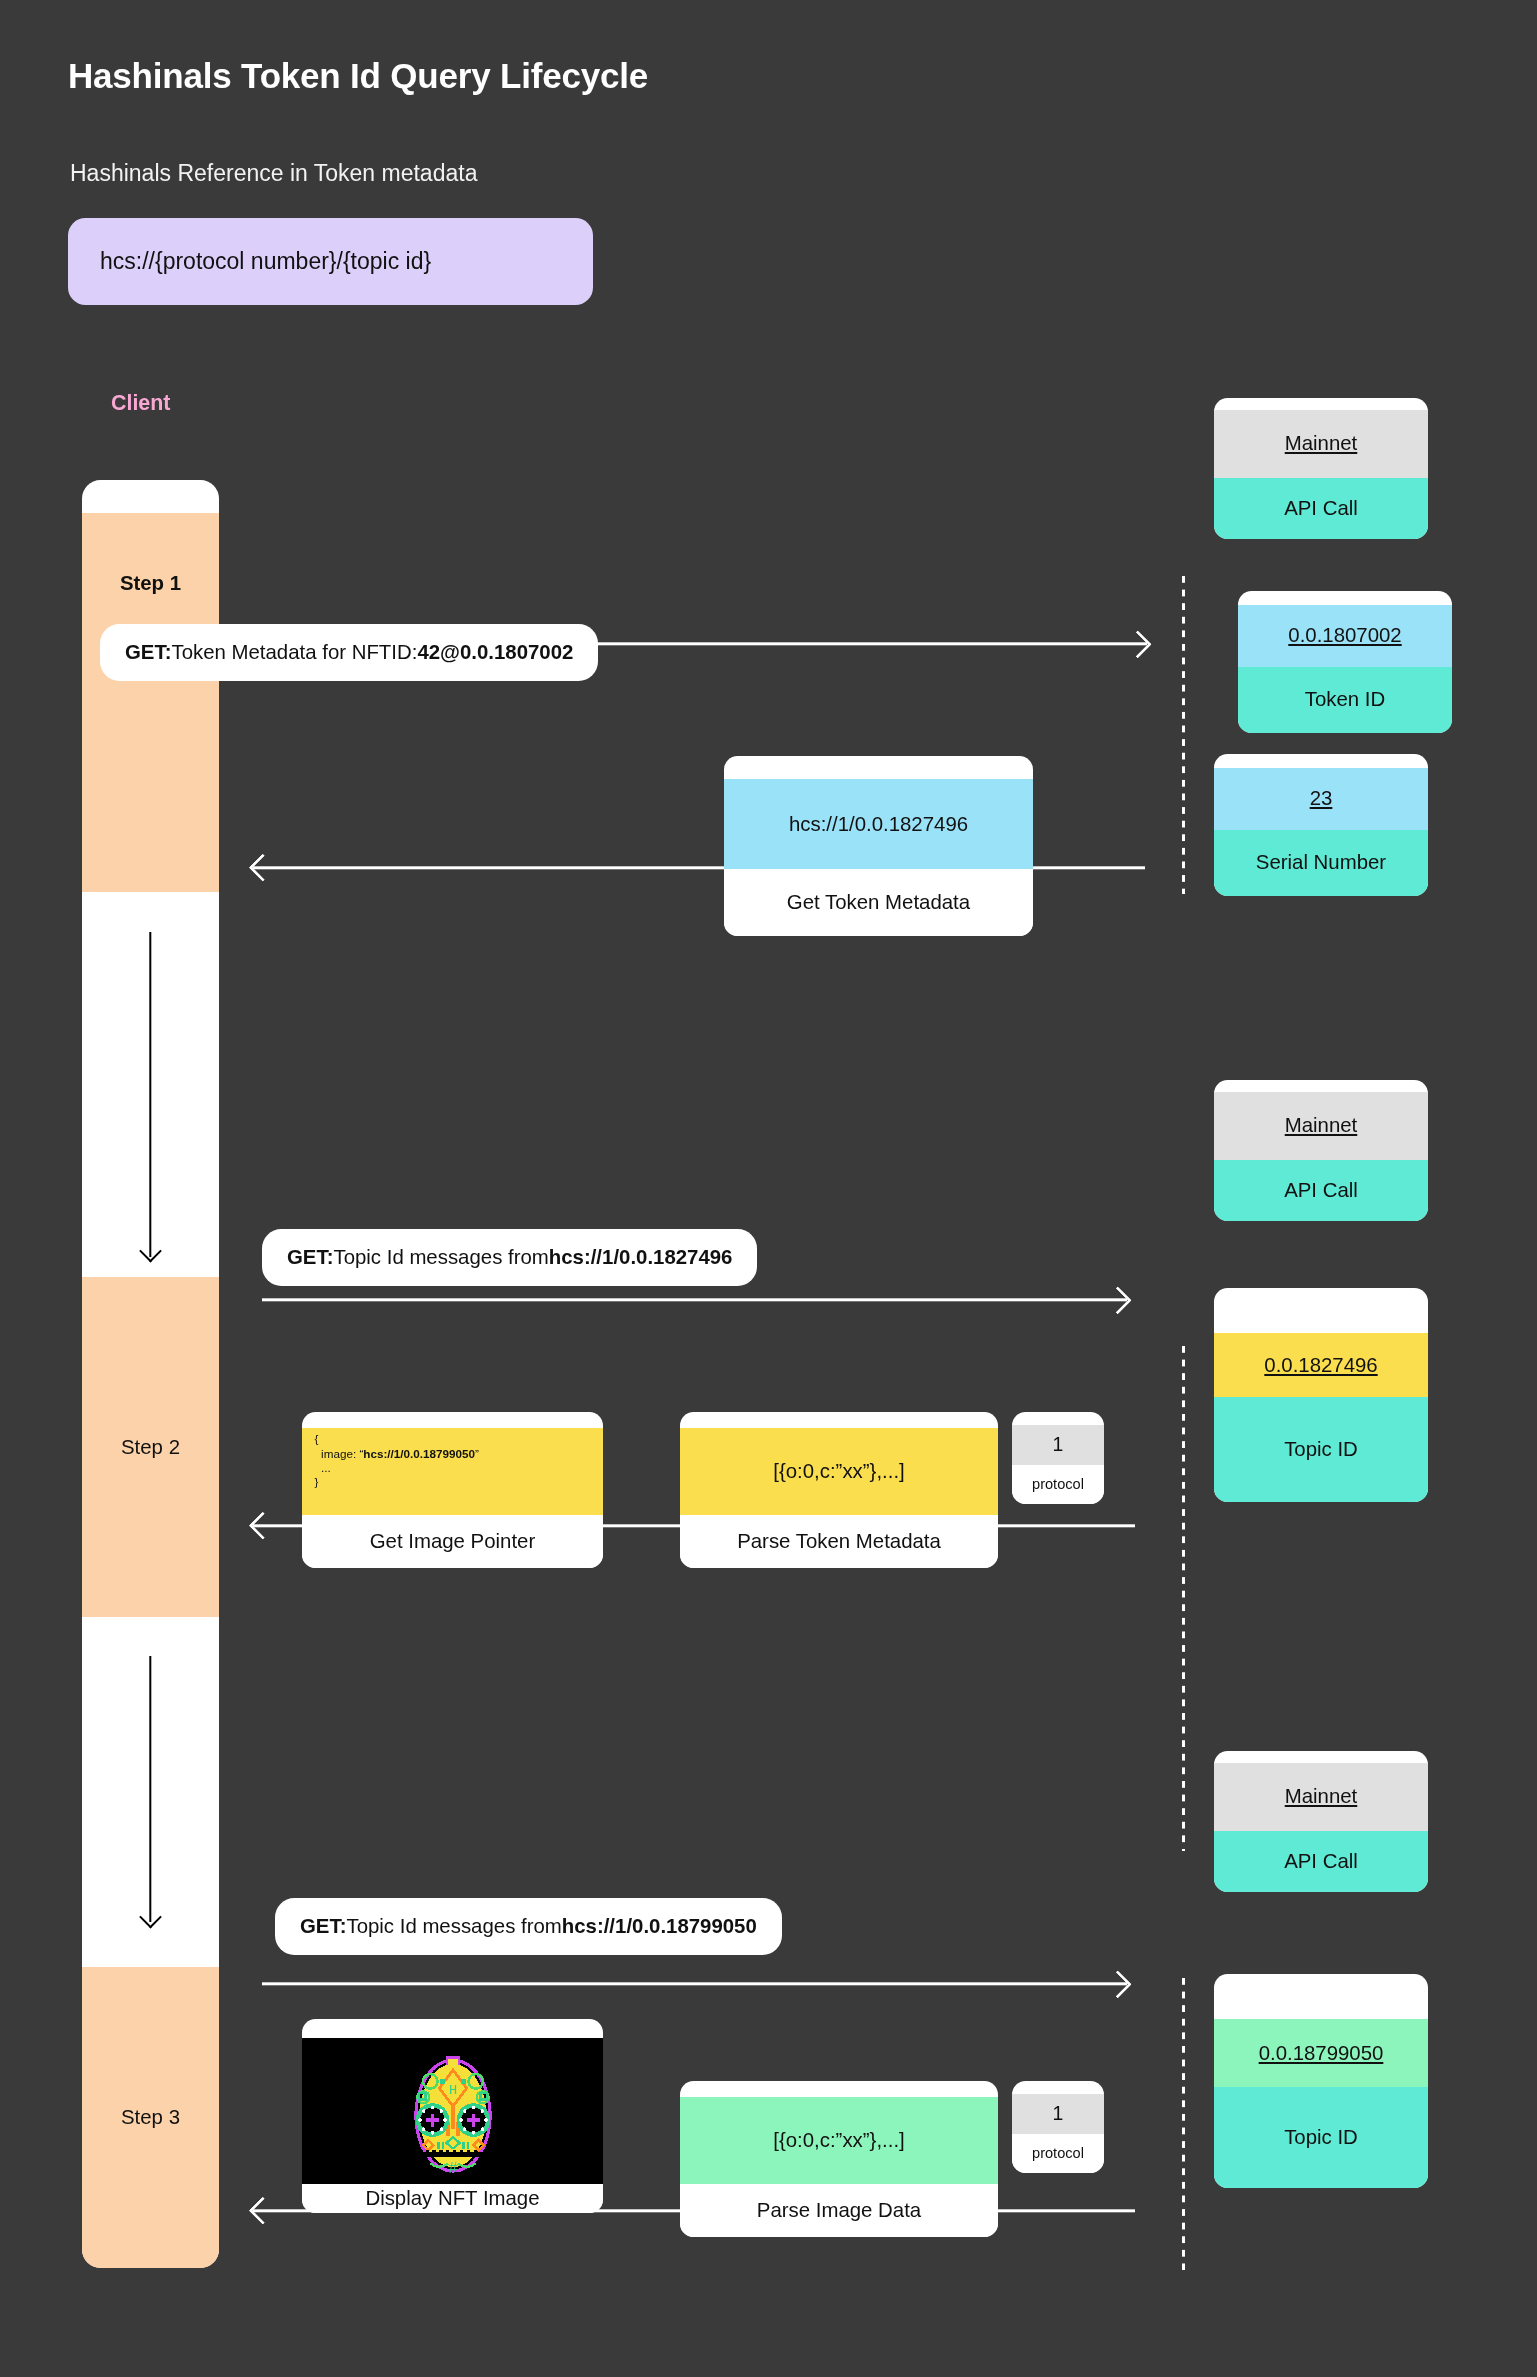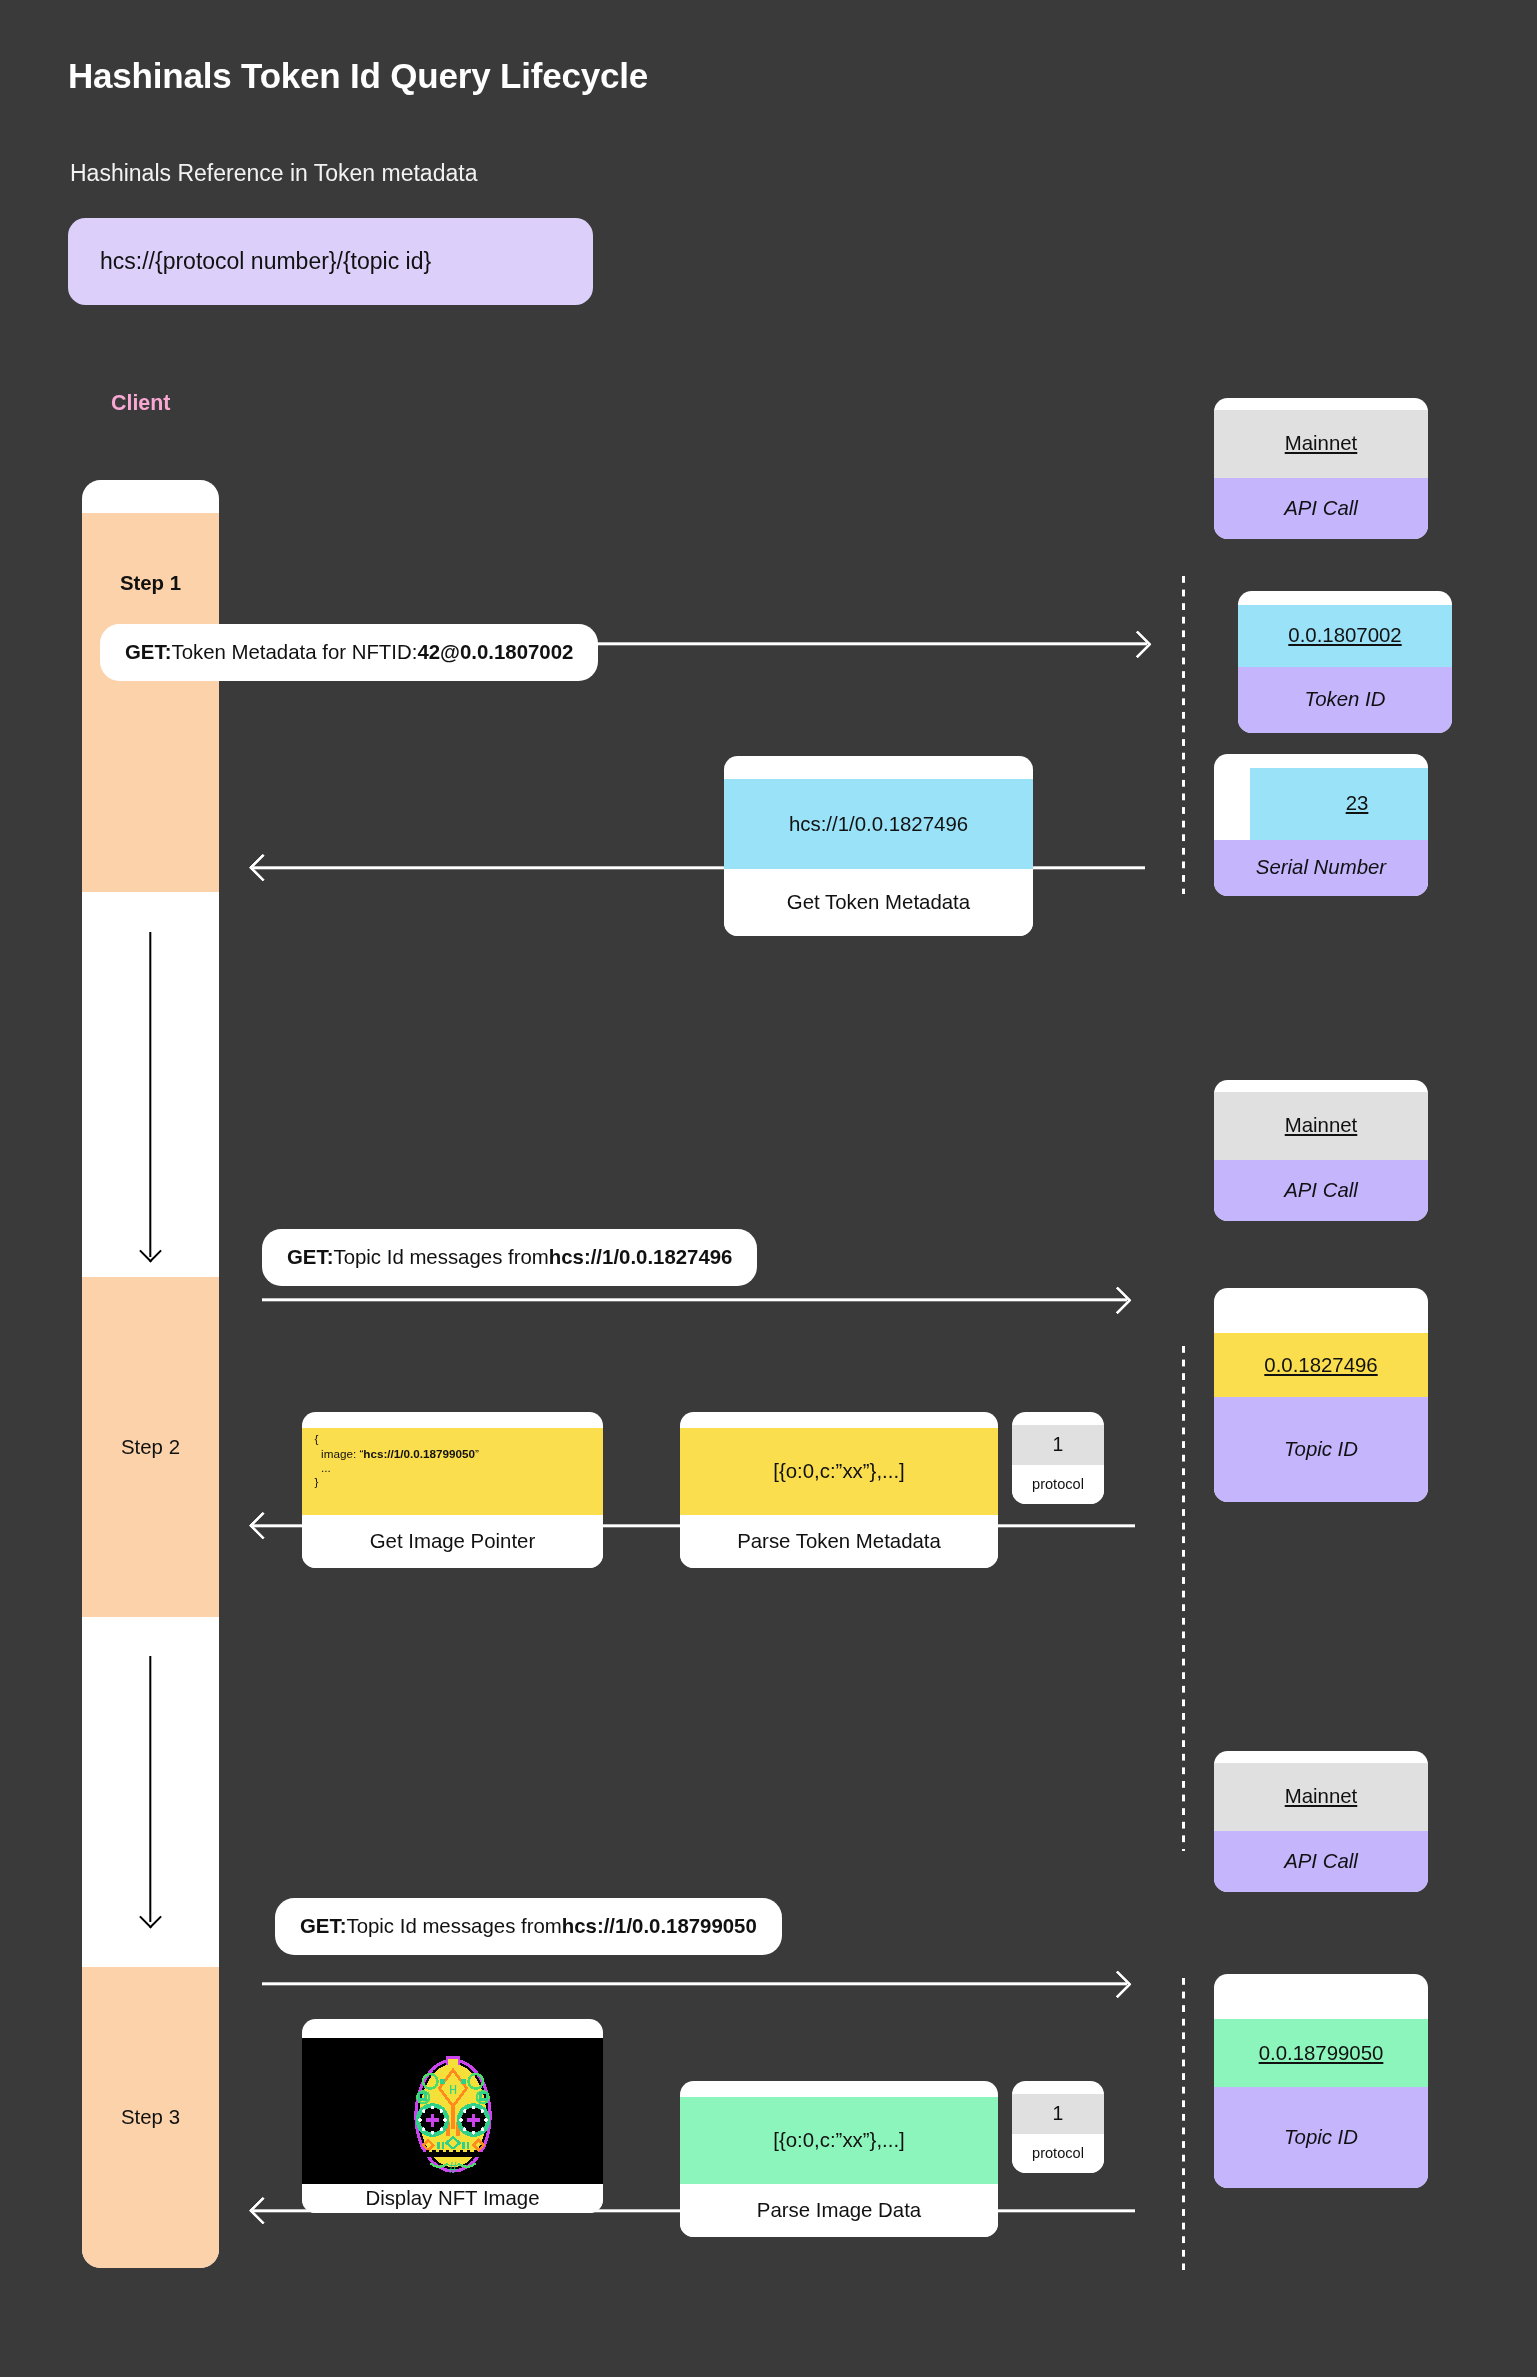--- a/index.html
+++ b/index.html
@@ -99,37 +99,37 @@
     display:flex; flex-direction:column;
   }
   .rcard .band{
     width:100%;
     display:flex; align-items:center; justify-content:center;
     font-size:20.4px; color:#111;text-decoration:underline;
   }
   .rcard .caption{
     width:100%; flex:1;
     display:flex; align-items:center; justify-content:center;
-    font-size:20.4px; color:#111; background:#c4b5fd;font-style:italic;
+    font-size:20.4px; color:#111; background:#5eead4;
   }
   .band.grey{background:#e0e0e0;}
   .band.blue{background:#9ae2f8;}
   .band.yellow{background:#fbde4e;}
   .band.green{background:#8cf5bc;}
 
   #rcard-mainnet-1{top:398px; height:141px;}
   #rcard-mainnet-1 .band{height:68px; margin-top:11.7px;}
   #rcard-mainnet-1 .caption{height:61px;}
 
   #rcard-token-id{top:591px; height:142px;margin-left:24px;}
   #rcard-token-id .band{height:62px; margin-top:13.6px;}
   #rcard-token-id .caption{height:66px;}
 
   #rcard-serial{top:754px; height:142px;}
-  #rcard-serial .band{height:72px; margin-top:13.6px;margin-left:36px;}
+  #rcard-serial .band{height:62px; margin-top:13.6px;}
   #rcard-serial .caption{height:66px;}
 
   #rcard-mainnet-2{top:1080px; height:141px;}
   #rcard-mainnet-2 .band{height:68px; margin-top:11.7px;}
   #rcard-mainnet-2 .caption{height:61px;}
 
   #rcard-topic-1{top:1288px; height:214px;}
   #rcard-topic-1 .band{height:64px; margin-top:45px;}
   #rcard-topic-1 .caption{height:101px;}
 

